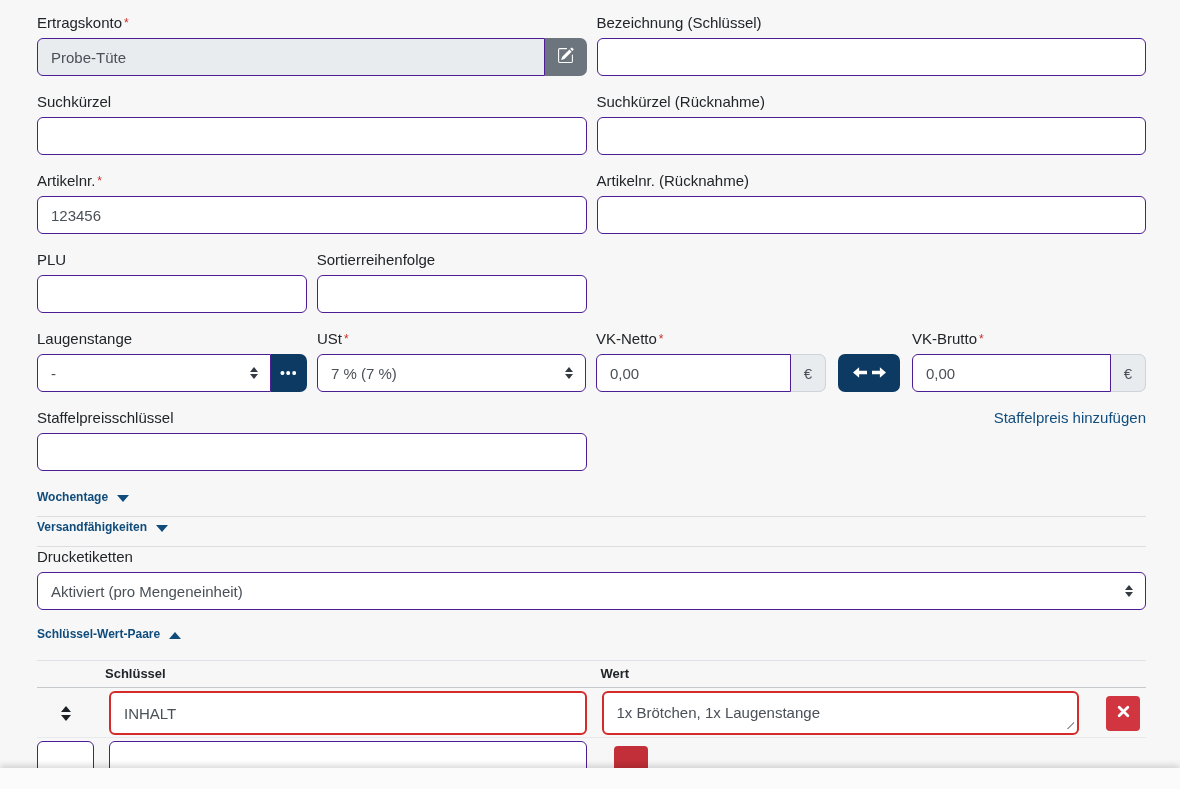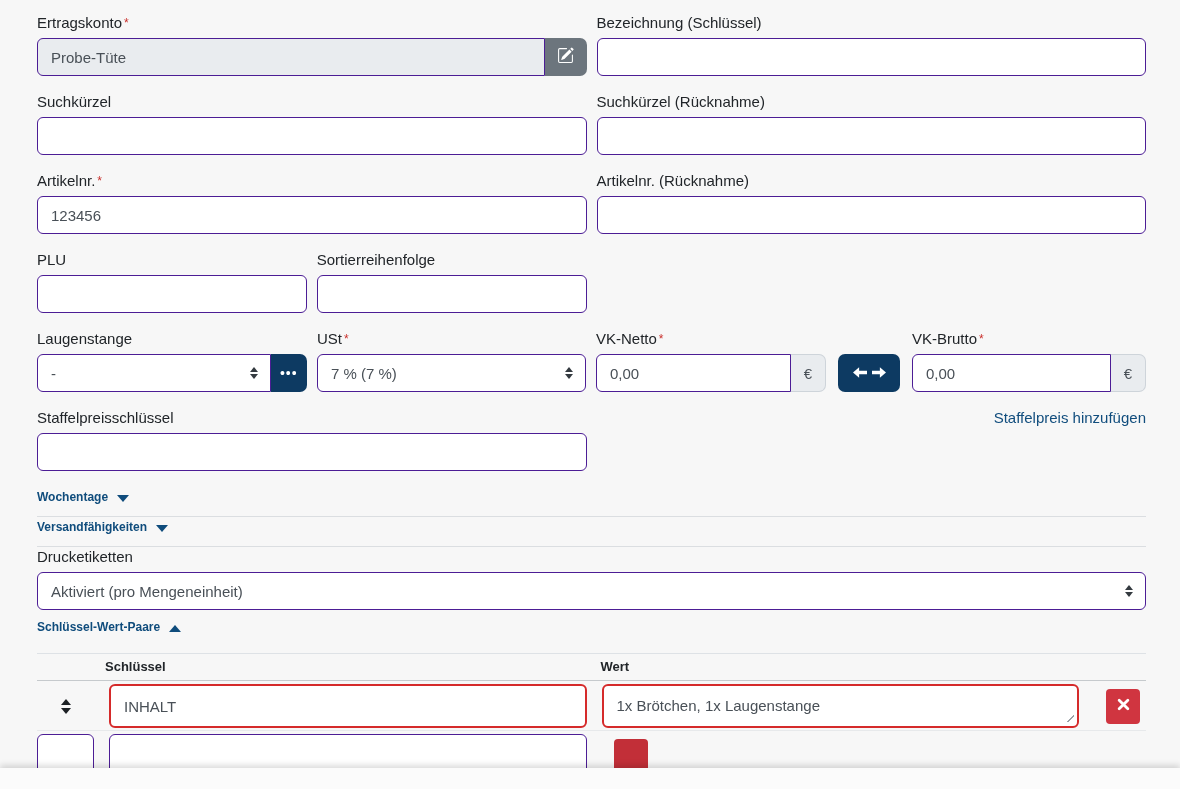--- a/index.html
+++ b/index.html
@@ -50,21 +50,21 @@
   .col-netto{width:230px;flex:none;}
   .col-swap{width:86px;flex:none;display:flex;align-items:flex-end;justify-content:center;}
   .col-brutto{flex:1;min-width:0;}
   .swap-btn{width:62px;height:38px;border:0;border-radius:7px;background:#0d3a62;display:flex;align-items:center;justify-content:center;gap:5px;cursor:pointer;}
   .ig-sel .form-control{border-top-right-radius:0;border-bottom-right-radius:0;}
 
   .link-right{display:block;text-align:right;color:#114d7d;text-decoration:none;font-size:15px;line-height:20px;cursor:pointer;}
 
   
   .section-head{display:flex;align-items:center;gap:9px;color:#0f4c7c;font-weight:bold;font-size:12px;line-height:20px;cursor:pointer;}
-  .mt4{margin-top:4px;}.mt14{margin-top:7px;}.mt19{}
+  .mt4{margin-top:4px;}.mt14{margin-top:14px;}.mt19{}
   hr.sep{border:0;border-top:1px solid #dbdee1;margin:9px 0 0;}
   .tri{display:inline-block;width:0;height:0;border-left:6px solid transparent;border-right:6px solid transparent;margin-top:3px;}
   .tri-down{border-top:7px solid #0f4c7c;}
   .tri-up{border-bottom:7px solid #0f4c7c;}
 
   
   .kv-table{margin-top:16px;border-top:1px solid #dee2e6;}
   .kv-head{display:grid;grid-template-columns:57px 1fr 1fr 52px;column-gap:9px;align-items:center;
     padding:5px 0 6px;border-bottom:1px solid #c6cacd;}
   .kv-head .hcell{font-size:13px;font-weight:bold;color:#212529;padding-left:2px;}

